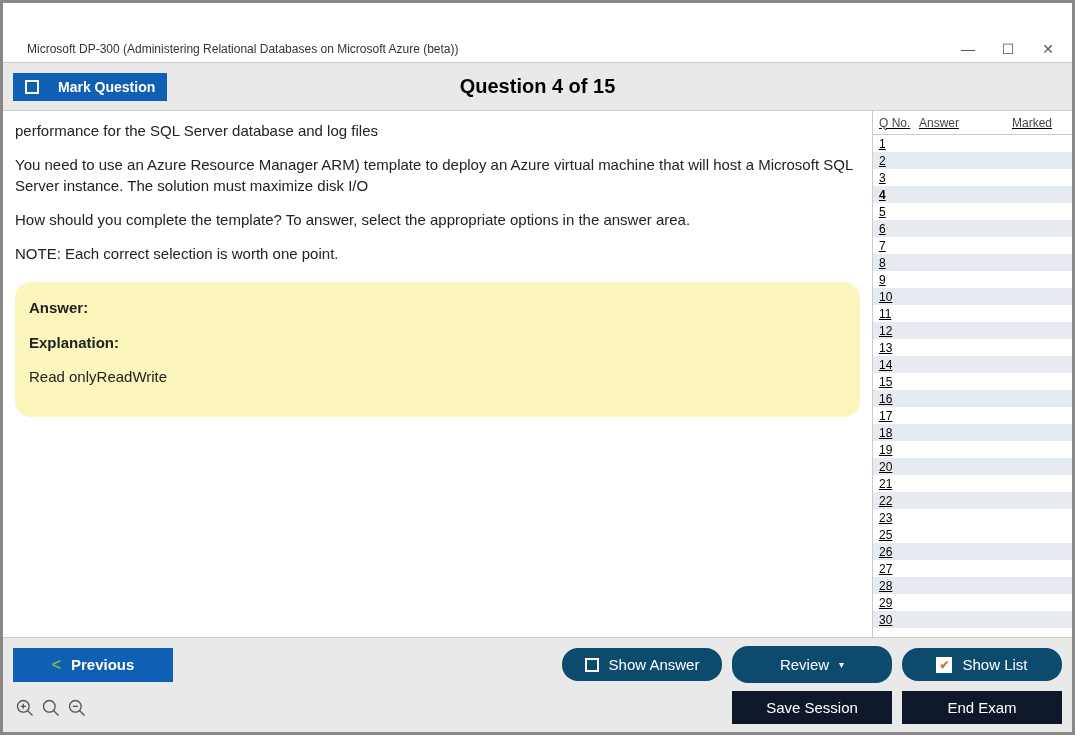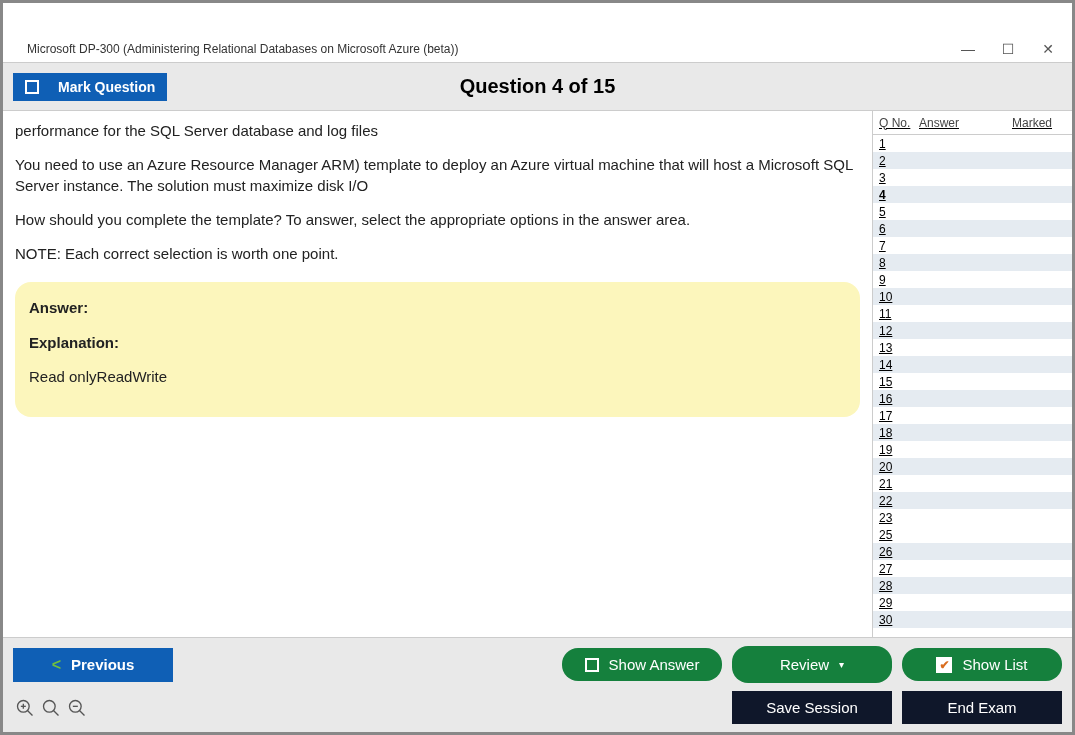--- a/index.html
+++ b/index.html
@@ -26,21 +26,21 @@
   .side-list { flex: 1; overflow-y: scroll; position: relative; }
   .side-row { display: flex; height: 17px; align-items: center; font-size: 12px; }
   .side-row div:first-child{ width:40px; padding-left:6px;}
   .side-row.even { background: #e5ebf1; }
   .side-row.active { font-weight: bold; background:#e5ebf1; }
   .bottom { background: #e9e9e9; border-top: 1px solid #ccc; padding: 8px 10px; }
   .btn-row { display: flex; gap: 10px; align-items: center; }
   .spacer { flex: 1; }
   .btn { border: none; color: #fff; font-size: 15px; padding: 8px 0; width: 160px; display: flex; align-items: center; justify-content: center; gap: 10px; cursor: pointer; font-family: inherit; }
   .btn.blue { background: #0f5fb5; font-weight: bold; }
-  .btn.orange { background: #15803d; border-radius: 16px; }
+  .btn.orange { background: #0c4a6e; border-radius: 16px; }
   .btn.dark { background: #0f172a; }
   .btn .sq { width: 14px; height: 14px; border: 2px solid #fff; }
   .btn .sqf { width: 16px; height: 16px; background: #fff; color: #d96d1f; display:flex; align-items:center; justify-content:center; font-size:12px; font-weight:bold;}
   .chevl { color: #6fbf3f; font-weight: bold; font-size:16px;}
   .chevr { color: #6fbf3f; font-weight: bold; font-size:16px;}
   .zoom-row { margin-top: 6px; display: flex; gap: 6px; color: #555; font-size: 20px; padding-left:2px;}
   .zoom-row span { cursor: pointer; }
   svg.mag { width:20px; height:20px; stroke:#555; stroke-width:1.6; fill:none;}
 </style>
 </head>

